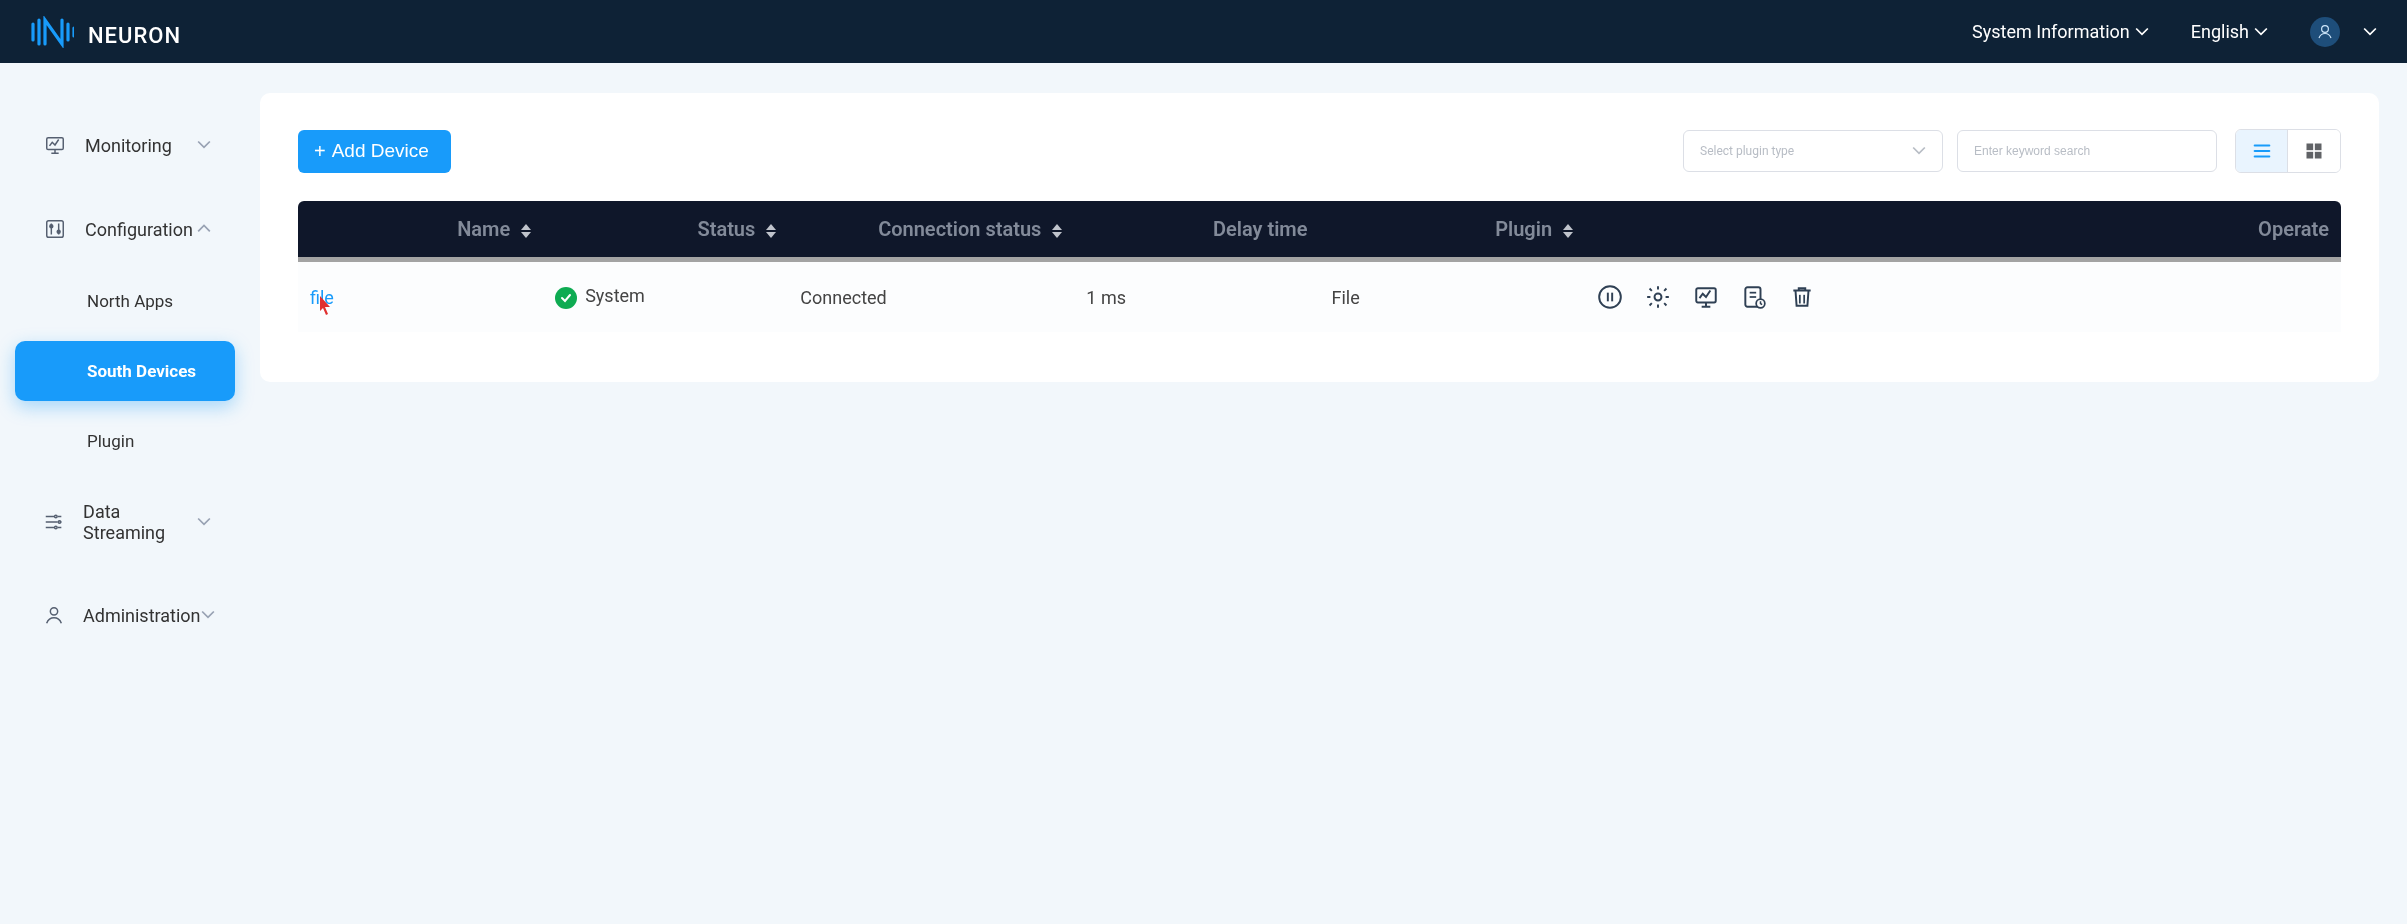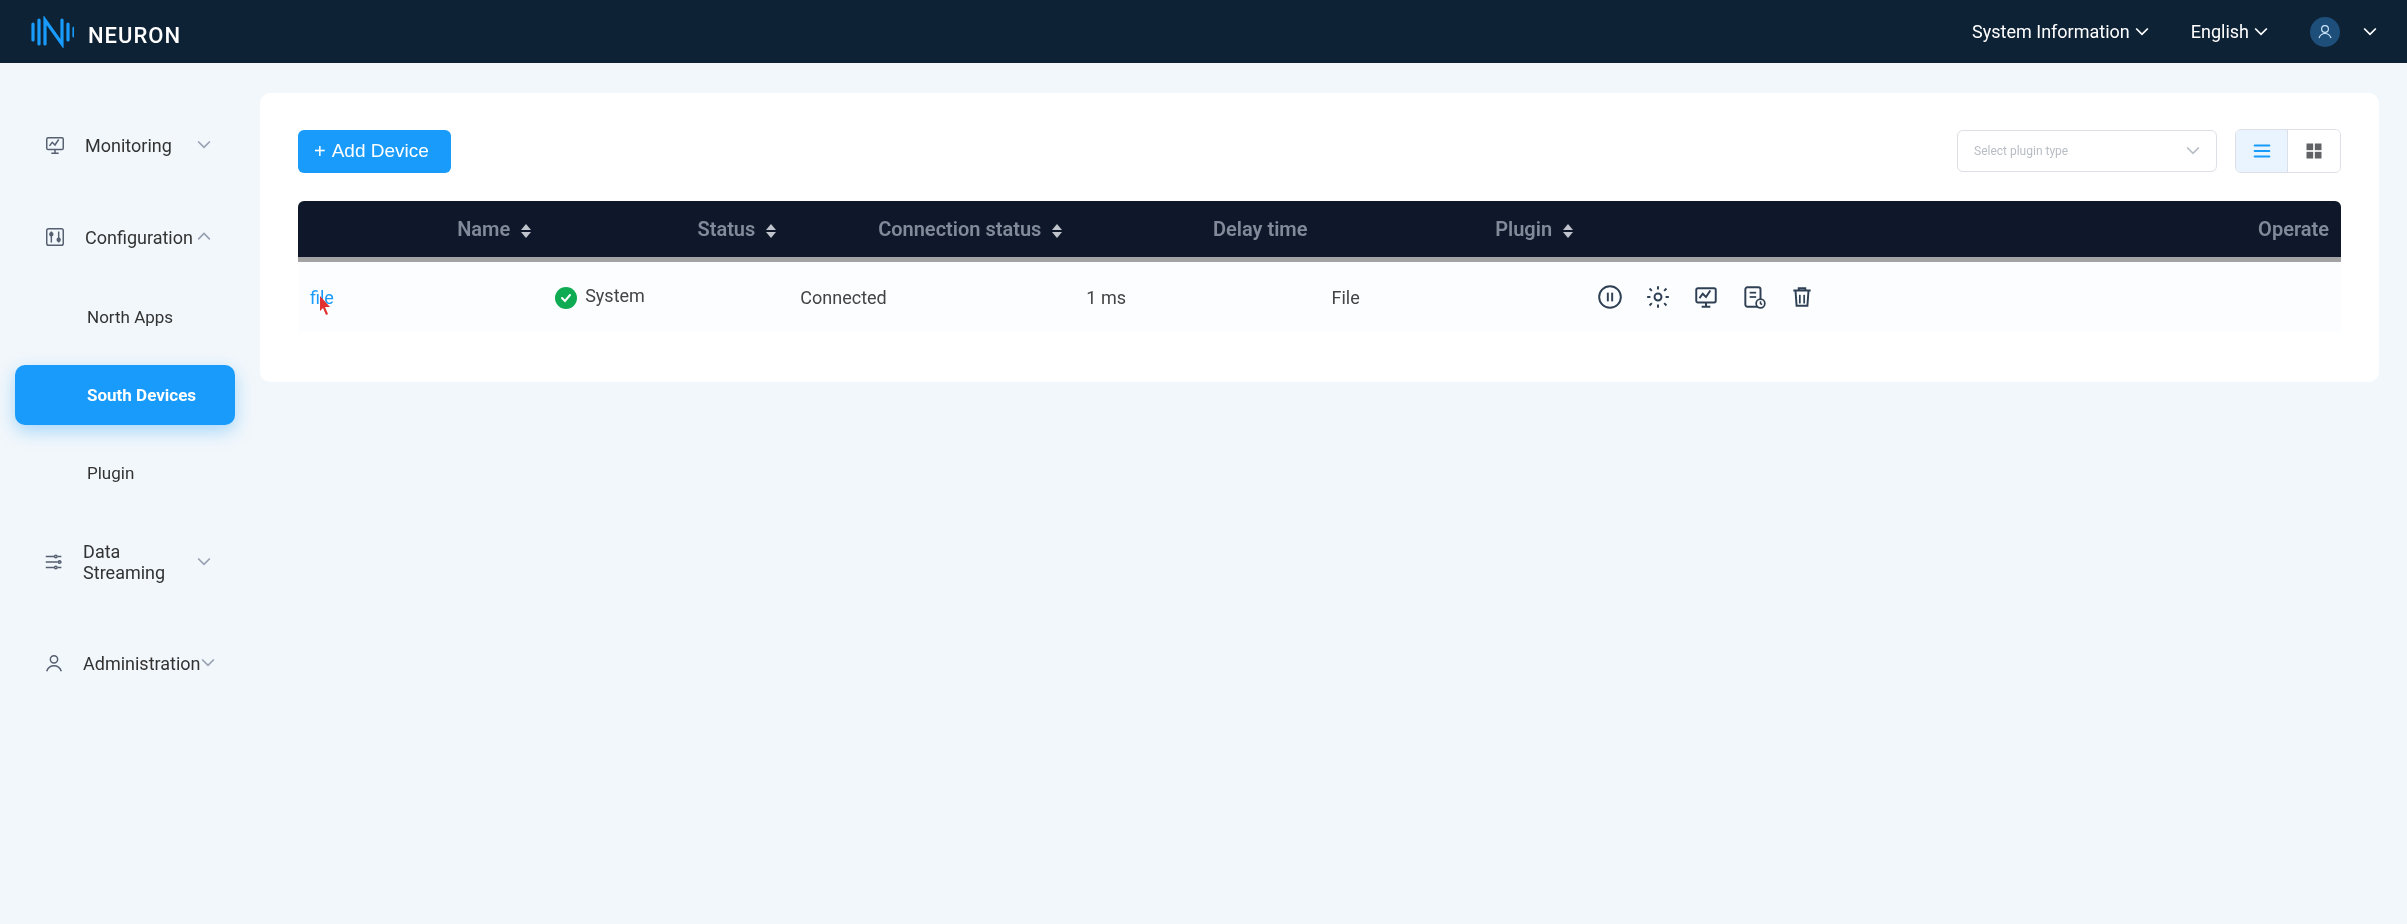--- a/index.html
+++ b/index.html
@@ -46,21 +46,21 @@
     background: #1e4e7a;
     display:flex; align-items:center; justify-content:center;
   }
 
   
   .main { display:flex; }
   .sidebar {
     width: 250px;
     padding: 40px 0 0 0;
     display:flex; flex-direction:column;
-    gap: 8px;
+    gap: 0;
   }
   .side-item {
     display:flex; align-items:center;
     padding: 20px 24px 20px 28px;
     font-size: 18px;
     color: #333;
     cursor:pointer;
     position:relative;
     border-radius: 10px;
     margin: 10px 15px 10px 15px;
@@ -328,20 +328,21 @@
           <span class="plus">+</span>
           <span>Add Device</span>
         </button>
         <div class="toolbar-spacer"></div>
         <div class="select-input">
           <span>Select plugin type</span>
           <svg width="14" height="14" viewBox="0 0 12 12">
               <path d="M1 3 L6 8 L11 3" stroke="#b8bdc5" stroke-width="1.5" fill="none"></path>
             </svg>
         </div>
+        <input class="text-input" type="text" placeholder="Enter keyword search" style="">
         <div class="view-toggle">
           <div class="view-btn active">
             <svg width="22" height="22" viewBox="0 0 24 24">
               <g stroke="currentColor" stroke-width="2.2" stroke-linecap="round">
                 <line x1="4" y1="6" x2="20" y2="6"></line>
                   <line x1="4" y1="12" x2="20" y2="12"></line>
                   <line x1="4" y1="18" x2="20" y2="18"></line>
               </g>
             </svg>
           </div>

